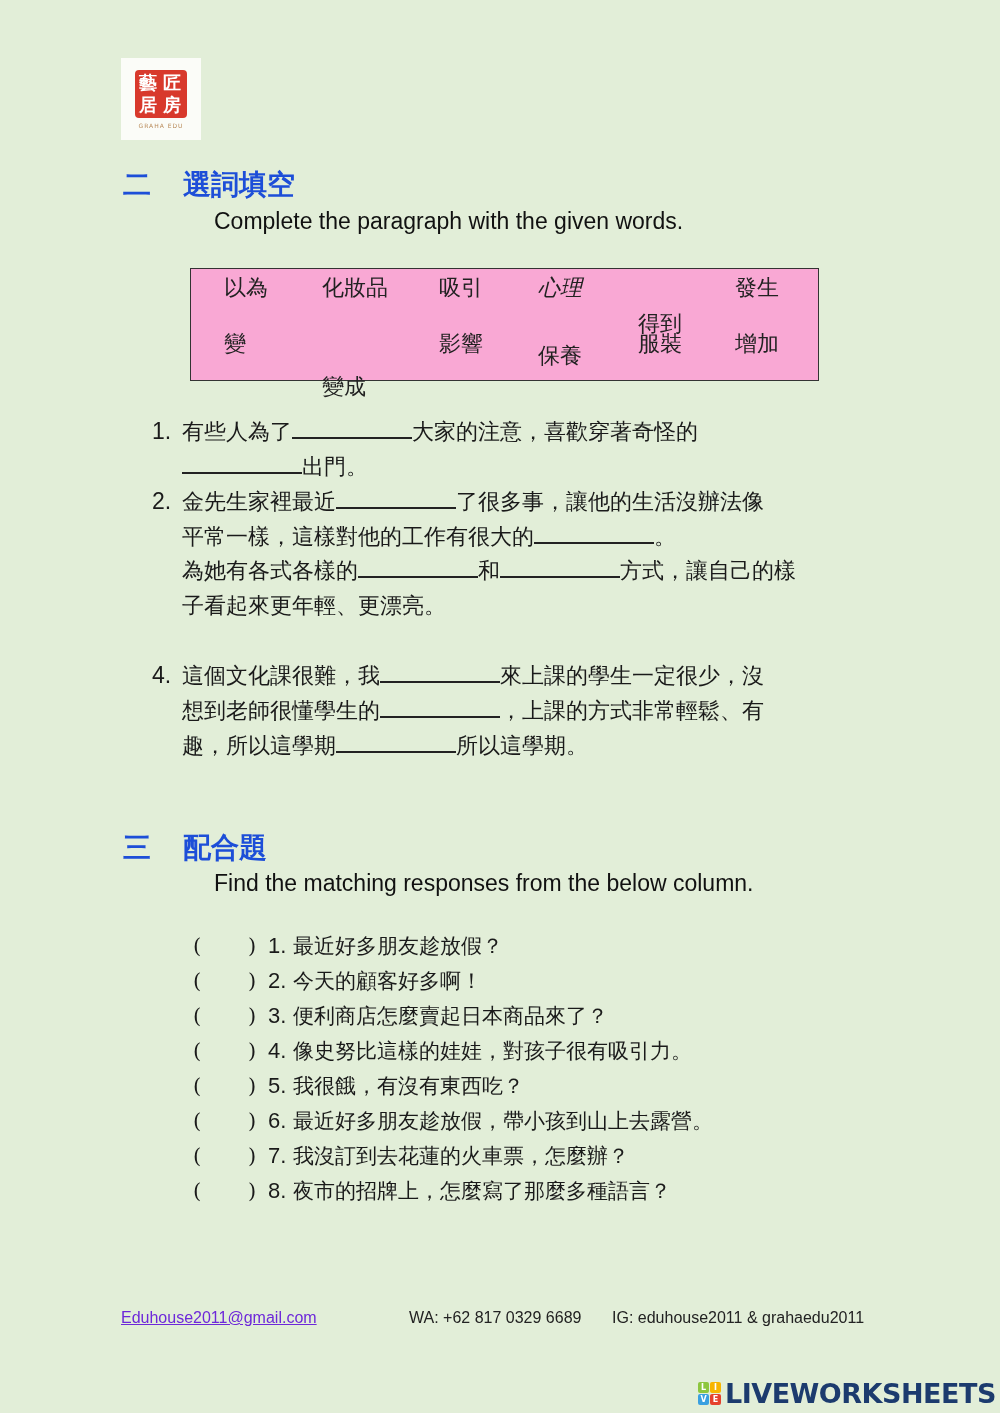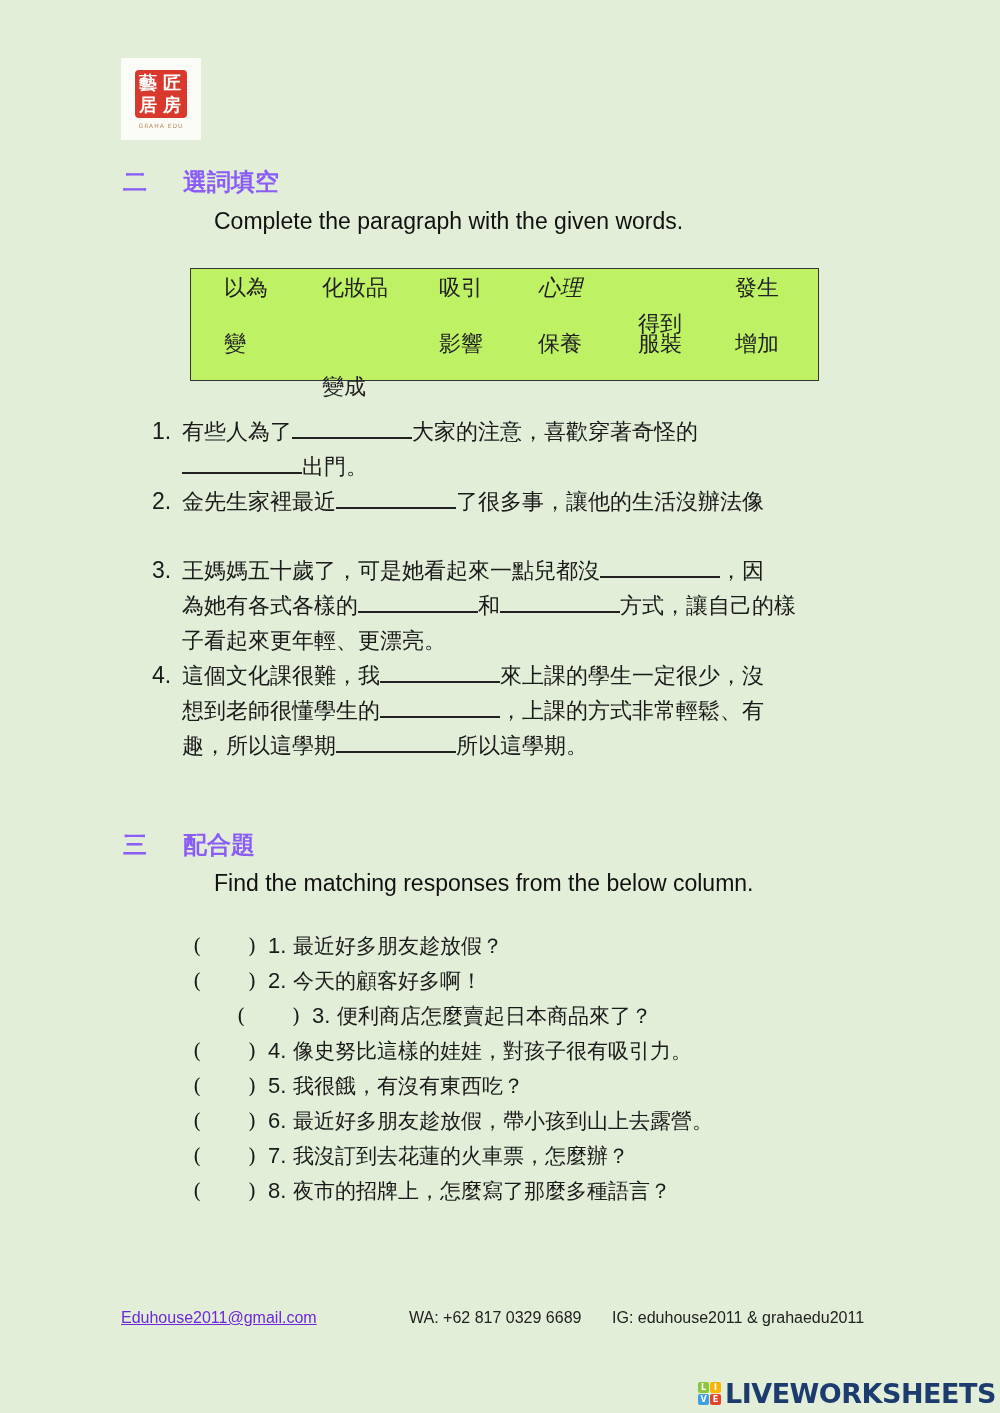--- a/index.html
+++ b/index.html
@@ -5,25 +5,25 @@
   html, body { margin:0; padding:0; }
   body {
     width:1000px; height:1413px; background:#e2eed8; position:relative; overflow:hidden;
     font-family: "DejaVu Serif", serif; color:#1a1a1a;
   }
   .logo { position:absolute; left:121px; top:58px; width:80px; height:82px; background:#fbfcf8; }
   .logo .seal { position:absolute; left:14px; top:12px; width:52px; height:48px; background:#d8392c; border-radius:4px; }
   .logo .seal span { position:absolute; color:#fff; font-size:18px; font-weight:bold; line-height:1; }
   .logo .brand { position:absolute; left:0; right:0; top:64px; text-align:center; font-family:"DejaVu Sans",sans-serif; font-size:6px; color:#b98b5a; letter-spacing:1px; }
 
-  .sec-title { position:absolute; left:123px; font-size:24px; font-weight:bold; color:#8b5cf6; }
+  .sec-title { position:absolute; left:123px; font-size:28px; font-weight:bold; color:#1d4ed8; }
   .sec-title .num { display:inline-block; width:60px; }
   .sec-sub { position:absolute; left:182px; font-family:"Liberation Sans",sans-serif; font-size:23px; color:#111;margin-left:32px; }
 
-  .wordbox { position:absolute; left:190px; top:268px; width:629px; height:113px; background:#bef264; border:1.5px solid #333; box-sizing:border-box; }
+  .wordbox { position:absolute; left:190px; top:268px; width:629px; height:113px; background:#f9a8d4; border:1.5px solid #333; box-sizing:border-box; }
   .word { position:absolute; font-size:22px; color:#222; }
 
   .q { position:absolute; left:152px; font-size:22px; line-height:35px; color:#1a1a1a; width:740px; }
   .q .n { font-family:"Liberation Sans",sans-serif; font-size:23px; display:inline-block; width:30px; }
   .q .ind { padding-left:30px; display:block; }
   .blank { display:inline-block; width:120px; border-bottom:2px solid #222; height:22px; vertical-align:baseline; }
 
   .match { position:absolute; left:193px; font-size:21px; line-height:35px; }
   .match .paren { display:inline-block; width:75px; }
   .match .n { font-family:"Liberation Sans",sans-serif; font-size:22px; }
@@ -57,54 +57,54 @@
 <div class="wordbox" id="wordbox">
     <span class="word" style="left: 33px; top: 4px;">以為</span>
     <span class="word" style="left: 131px; top: 4px;">化妝品</span>
     <span class="word" style="left: 248px; top: 4px;">吸引</span>
     <span class="word" style="left: 347px; top: 4px; font-style: italic;">心理</span>
     <span class="word" style="left: 447px; top: 4px; margin-top: 36px;">得到</span>
     <span class="word" style="left: 544px; top: 4px;">發生</span>
     <span class="word" style="left: 33px; top: 60px;">變</span>
     <span class="word" style="left: 131px; top: 64px; margin-top: 39px;">變成</span>
     <span class="word" style="left: 248px; top: 60px;">影響</span>
-    <span class="word" style="left: 347px; top: 60px;">保養</span>
+    <span class="word" style="left: 347px; top: 72px;">保養</span>
     <span class="word" style="left: 447px; top: 60px;">服裝</span>
     <span class="word" style="left: 544px; top: 60px;">增加</span>
   </div>
 
 <div id="questions">
     <div class="q" style="top: 414px;">
       <div><span class="n">1.</span><span>有些人為了</span><span class="blank"></span><span>大家的注意，喜歡穿著奇怪的</span></div>
       <div class="ind"><span class="blank"></span><span>出門。</span></div>
     </div>
     <div class="q" style="top: 484px;">
       <div><span class="n">2.</span><span>金先生家裡最近</span><span class="blank"></span><span>了很多事，讓他的生活沒辦法像</span></div>
+      <div class="ind"><span>平常一樣，這樣對他的工作有很大的</span><span class="blank"></span><span>。</span></div>
     </div>
     <div class="q" style="top: 553px;">
-      <div><span class="n">3.</span><span>王媽媽五十歲了，可是她看起來一點兒都沒</span><span class="blank"></span><span>，因</span></div>
       <div class="ind"><span>為她有各式各樣的</span><span class="blank"></span><span>和</span><span class="blank"></span><span>方式，讓自己的樣</span></div>
       <div class="ind"><span>子看起來更年輕、更漂亮。</span></div>
     </div>
     <div class="q" style="top: 658px;">
       <div><span class="n">4.</span><span>這個文化課很難，我</span><span class="blank"></span><span>來上課的學生一定很少，沒</span></div>
       <div class="ind"><span>想到老師很懂學生的</span><span class="blank"></span><span>，上課的方式非常輕鬆、有</span></div>
       <div class="ind"><span>趣，所以這學期</span><span class="blank"></span><span>所以這學期。</span></div>
     </div>
   </div>
 
 <div class="sec-title" style="top:829px">
   <span class="num">三</span><span>配合題</span>
 </div>
 <div class="sec-sub" style="top:870px">Find the matching responses from the below column.</div>
 
 <div id="matches">
     <div class="match" style="top: 928px;"><span class="paren">(&nbsp;&nbsp;&nbsp;&nbsp;&nbsp;&nbsp;&nbsp;)</span><span class="n">1.</span> <span>最近好多朋友趁放假？</span></div>
     <div class="match" style="top: 963px;"><span class="paren">(&nbsp;&nbsp;&nbsp;&nbsp;&nbsp;&nbsp;&nbsp;)</span><span class="n">2.</span> <span>今天的顧客好多啊！</span></div>
-    <div class="match" style="top: 998px; margin-left: 44px;"><span class="paren">(&nbsp;&nbsp;&nbsp;&nbsp;&nbsp;&nbsp;&nbsp;)</span><span class="n">3.</span> <span>便利商店怎麼賣起日本商品來了？</span></div>
+    <div class="match" style="top: 998px;"><span class="paren">(&nbsp;&nbsp;&nbsp;&nbsp;&nbsp;&nbsp;&nbsp;)</span><span class="n">3.</span> <span>便利商店怎麼賣起日本商品來了？</span></div>
     <div class="match" style="top: 1033px;"><span class="paren">(&nbsp;&nbsp;&nbsp;&nbsp;&nbsp;&nbsp;&nbsp;)</span><span class="n">4.</span> <span>像史努比這樣的娃娃，對孩子很有吸引力。</span></div>
     <div class="match" style="top: 1068px;"><span class="paren">(&nbsp;&nbsp;&nbsp;&nbsp;&nbsp;&nbsp;&nbsp;)</span><span class="n">5.</span> <span>我很餓，有沒有東西吃？</span></div>
     <div class="match" style="top: 1103px;"><span class="paren">(&nbsp;&nbsp;&nbsp;&nbsp;&nbsp;&nbsp;&nbsp;)</span><span class="n">6.</span> <span>最近好多朋友趁放假，帶小孩到山上去露營。</span></div>
     <div class="match" style="top: 1138px;"><span class="paren">(&nbsp;&nbsp;&nbsp;&nbsp;&nbsp;&nbsp;&nbsp;)</span><span class="n">7.</span> <span>我沒訂到去花蓮的火車票，怎麼辦？</span></div>
     <div class="match" style="top: 1173px;"><span class="paren">(&nbsp;&nbsp;&nbsp;&nbsp;&nbsp;&nbsp;&nbsp;)</span><span class="n">8.</span> <span>夜市的招牌上，怎麼寫了那麼多種語言？</span></div>
   </div>
 
 <div class="footer email" style="left:121px">Eduhouse2011@gmail.com</div>
 <div class="footer" style="left:409px">WA: +62 817 0329 6689</div>
 <div class="footer" style="left:612px">IG: eduhouse2011 &amp; grahaedu2011</div>

